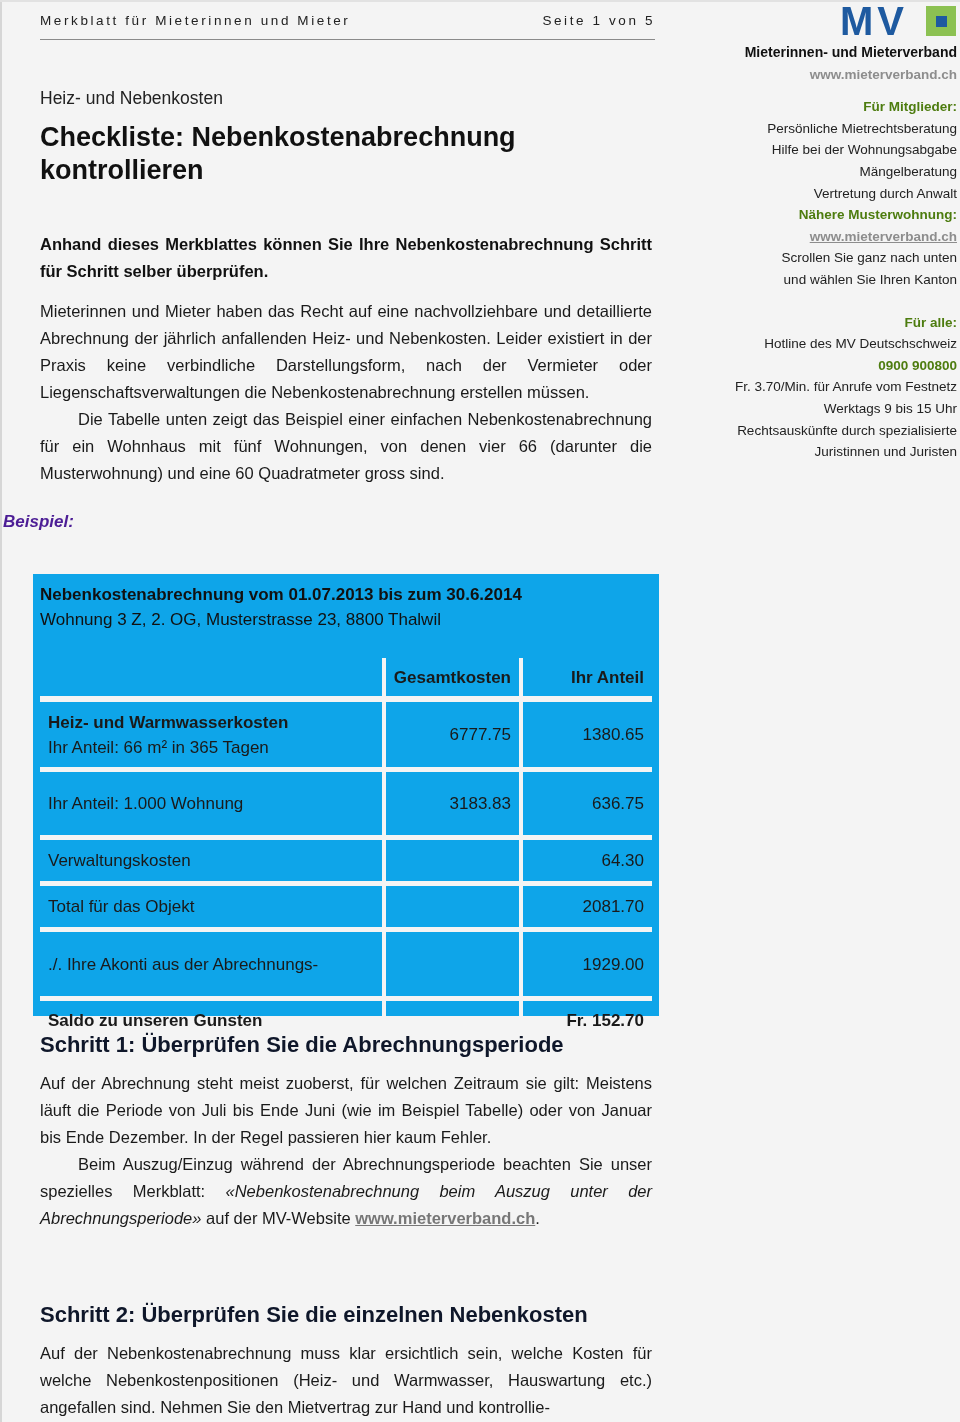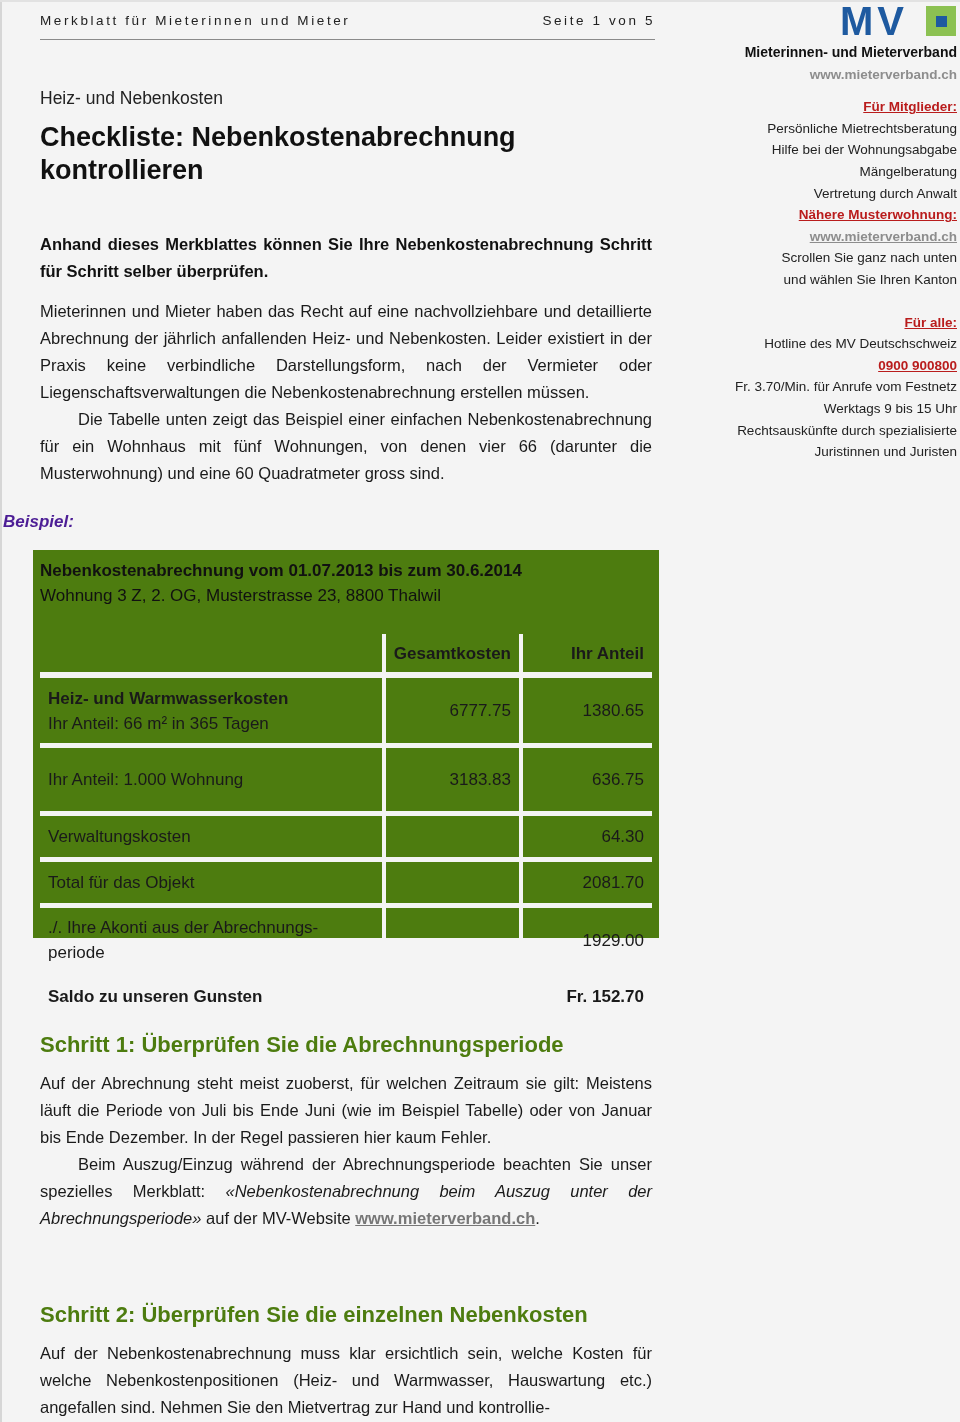--- a/index.html
+++ b/index.html
@@ -21,53 +21,53 @@
   .logo { position: absolute; left: 838px; top: 4px; width: 120px; height: 34px; }
   .logo .mv { position: absolute; left: 2px; top: -5px; font-family: "Liberation Sans", sans-serif;
     font-weight: bold; font-size: 40px; letter-spacing: 4px; color: #1e5aa0; line-height: 44px; }
   .logo .sq { position: absolute; left: 88px; top: 2px; width: 30px; height: 30px; background: #8cc152; }
   .logo .sq .inner { position: absolute; left: 10px; top: 10px; width: 11px; height: 11px; background: #1e5aa0; }
 
   .sidebar { position: absolute; right: 3px; top: 42px; width: 260px; text-align: right;
     font-size: 13.5px; line-height: 21.6px; color: #222; }
   .sidebar .org { font-weight: bold; font-size: 14px; color: #111; text-align: right; }
   .sidebar .web { color: #8d8d8d; font-weight: bold; font-size: 13.5px; margin-bottom: 11px; }
-  .sidebar .b { font-weight: bold; color: #b91c1c; text-decoration: underline; }
+  .sidebar .b { font-weight: bold; color: #4d7c0f; }
   .sidebar .link { color: #8d8d8d; text-decoration: underline; font-weight: bold; }
   .sidebar .gap { height: 21px; }
 
   .main { position: absolute; left: 40px; top: 85px; width: 612px; }
   .category { font-size: 17.5px; color: #222; margin: 0; line-height: 26px; }
   .title { font-weight: bold; font-size: 27px; line-height: 33px; margin: 10px 0 0 0; color: #111; }
   .lead { font-weight: bold; font-size: 16.5px; line-height: 27px; text-align: justify; margin: 44px 0 0 0; color: #111; }
   .para { font-size: 16.5px; line-height: 27px; text-align: justify; margin: 0; color: #1a1a1a; }
   .para.first { margin-top: 13px; }
   .para.indent { text-indent: 38px; }
 
   .beispiel { position: absolute; left: 3px; top: 512px; font-style: italic; font-weight: bold;
     font-size: 17px; color: #4c1d95; }
 
   
-  .table-box { position: absolute; left: 33px; top: 550px; width: 626px; height: 388px; background: #4d7c0f; }
+  .table-box { position: absolute; left: 33px; top: 574px; width: 626px; height: 442px; background: #0ea5e9; }
   .tb-head { position: absolute; left: 7px; top: 8px; font-size: 17px; line-height: 25px; color: #111; }
   .tb-head .t { font-weight: bold; }
   .grid { position: absolute; left: 7px; top: 84px; width: 612px; }
   .row { display: flex; border-bottom: 5px solid #f4f4f4; }
   .row:last-child { border-bottom: none; }
   .cell { font-size: 17px; line-height: 25px; padding: 5px 8px; box-sizing: border-box; display: flex; flex-direction: column; justify-content: center; }
   .c1 { width: 346px; border-right: 4px solid #f4f4f4; }
   .c2 { width: 137px; border-right: 4px solid #f4f4f4; text-align: right; align-items: flex-end; }
   .c3 { width: 129px; text-align: center; align-items: flex-end; }
   .row.header .cell { padding-top: 2px; padding-bottom: 6px; height: 38px; justify-content: flex-end; }
   .row.header { border-bottom-width: 6px; font-weight: bold; }
   .lbl-bold { font-weight: bold; }
   .num-bold { font-weight: bold; }
 
   .section { position: absolute; left: 40px; width: 612px; }
-  .h2 { font-weight: bold; font-size: 22px; line-height: 30px; margin: 0 0 10px 0; color: #4d7c0f; }
+  .h2 { font-weight: bold; font-size: 22px; line-height: 30px; margin: 0 0 10px 0; color: #0f172a; }
   a.inline-link { color: #777; text-decoration: underline; font-weight: bold; }
   em { font-style: italic; }
 </style>
 </head>
 <body>
 
 <div class="page-edge"></div>
 <div class="page-edge-top"></div>
 
 <div class="running-header">
@@ -149,21 +149,20 @@
       <div class="cell c3">64.30</div>
     </div>
     <div class="row" style="height:41px">
       <div class="cell c1">Total für das Objekt</div>
       <div class="cell c2"></div>
       <div class="cell c3">2081.70</div>
     </div>
     <div class="row" style="height:64px">
       <div class="cell c1">
         <span>./. Ihre Akonti aus der Abrechnungs-</span>
-        <span>periode</span>
       </div>
       <div class="cell c2"></div>
       <div class="cell c3">1929.00</div>
     </div>
     <div class="row" style="height:38px">
       <div class="cell c1 lbl-bold">Saldo zu unseren Gunsten</div>
       <div class="cell c2"></div>
       <div class="cell c3 num-bold">Fr. 152.70</div>
     </div>
   </div>

